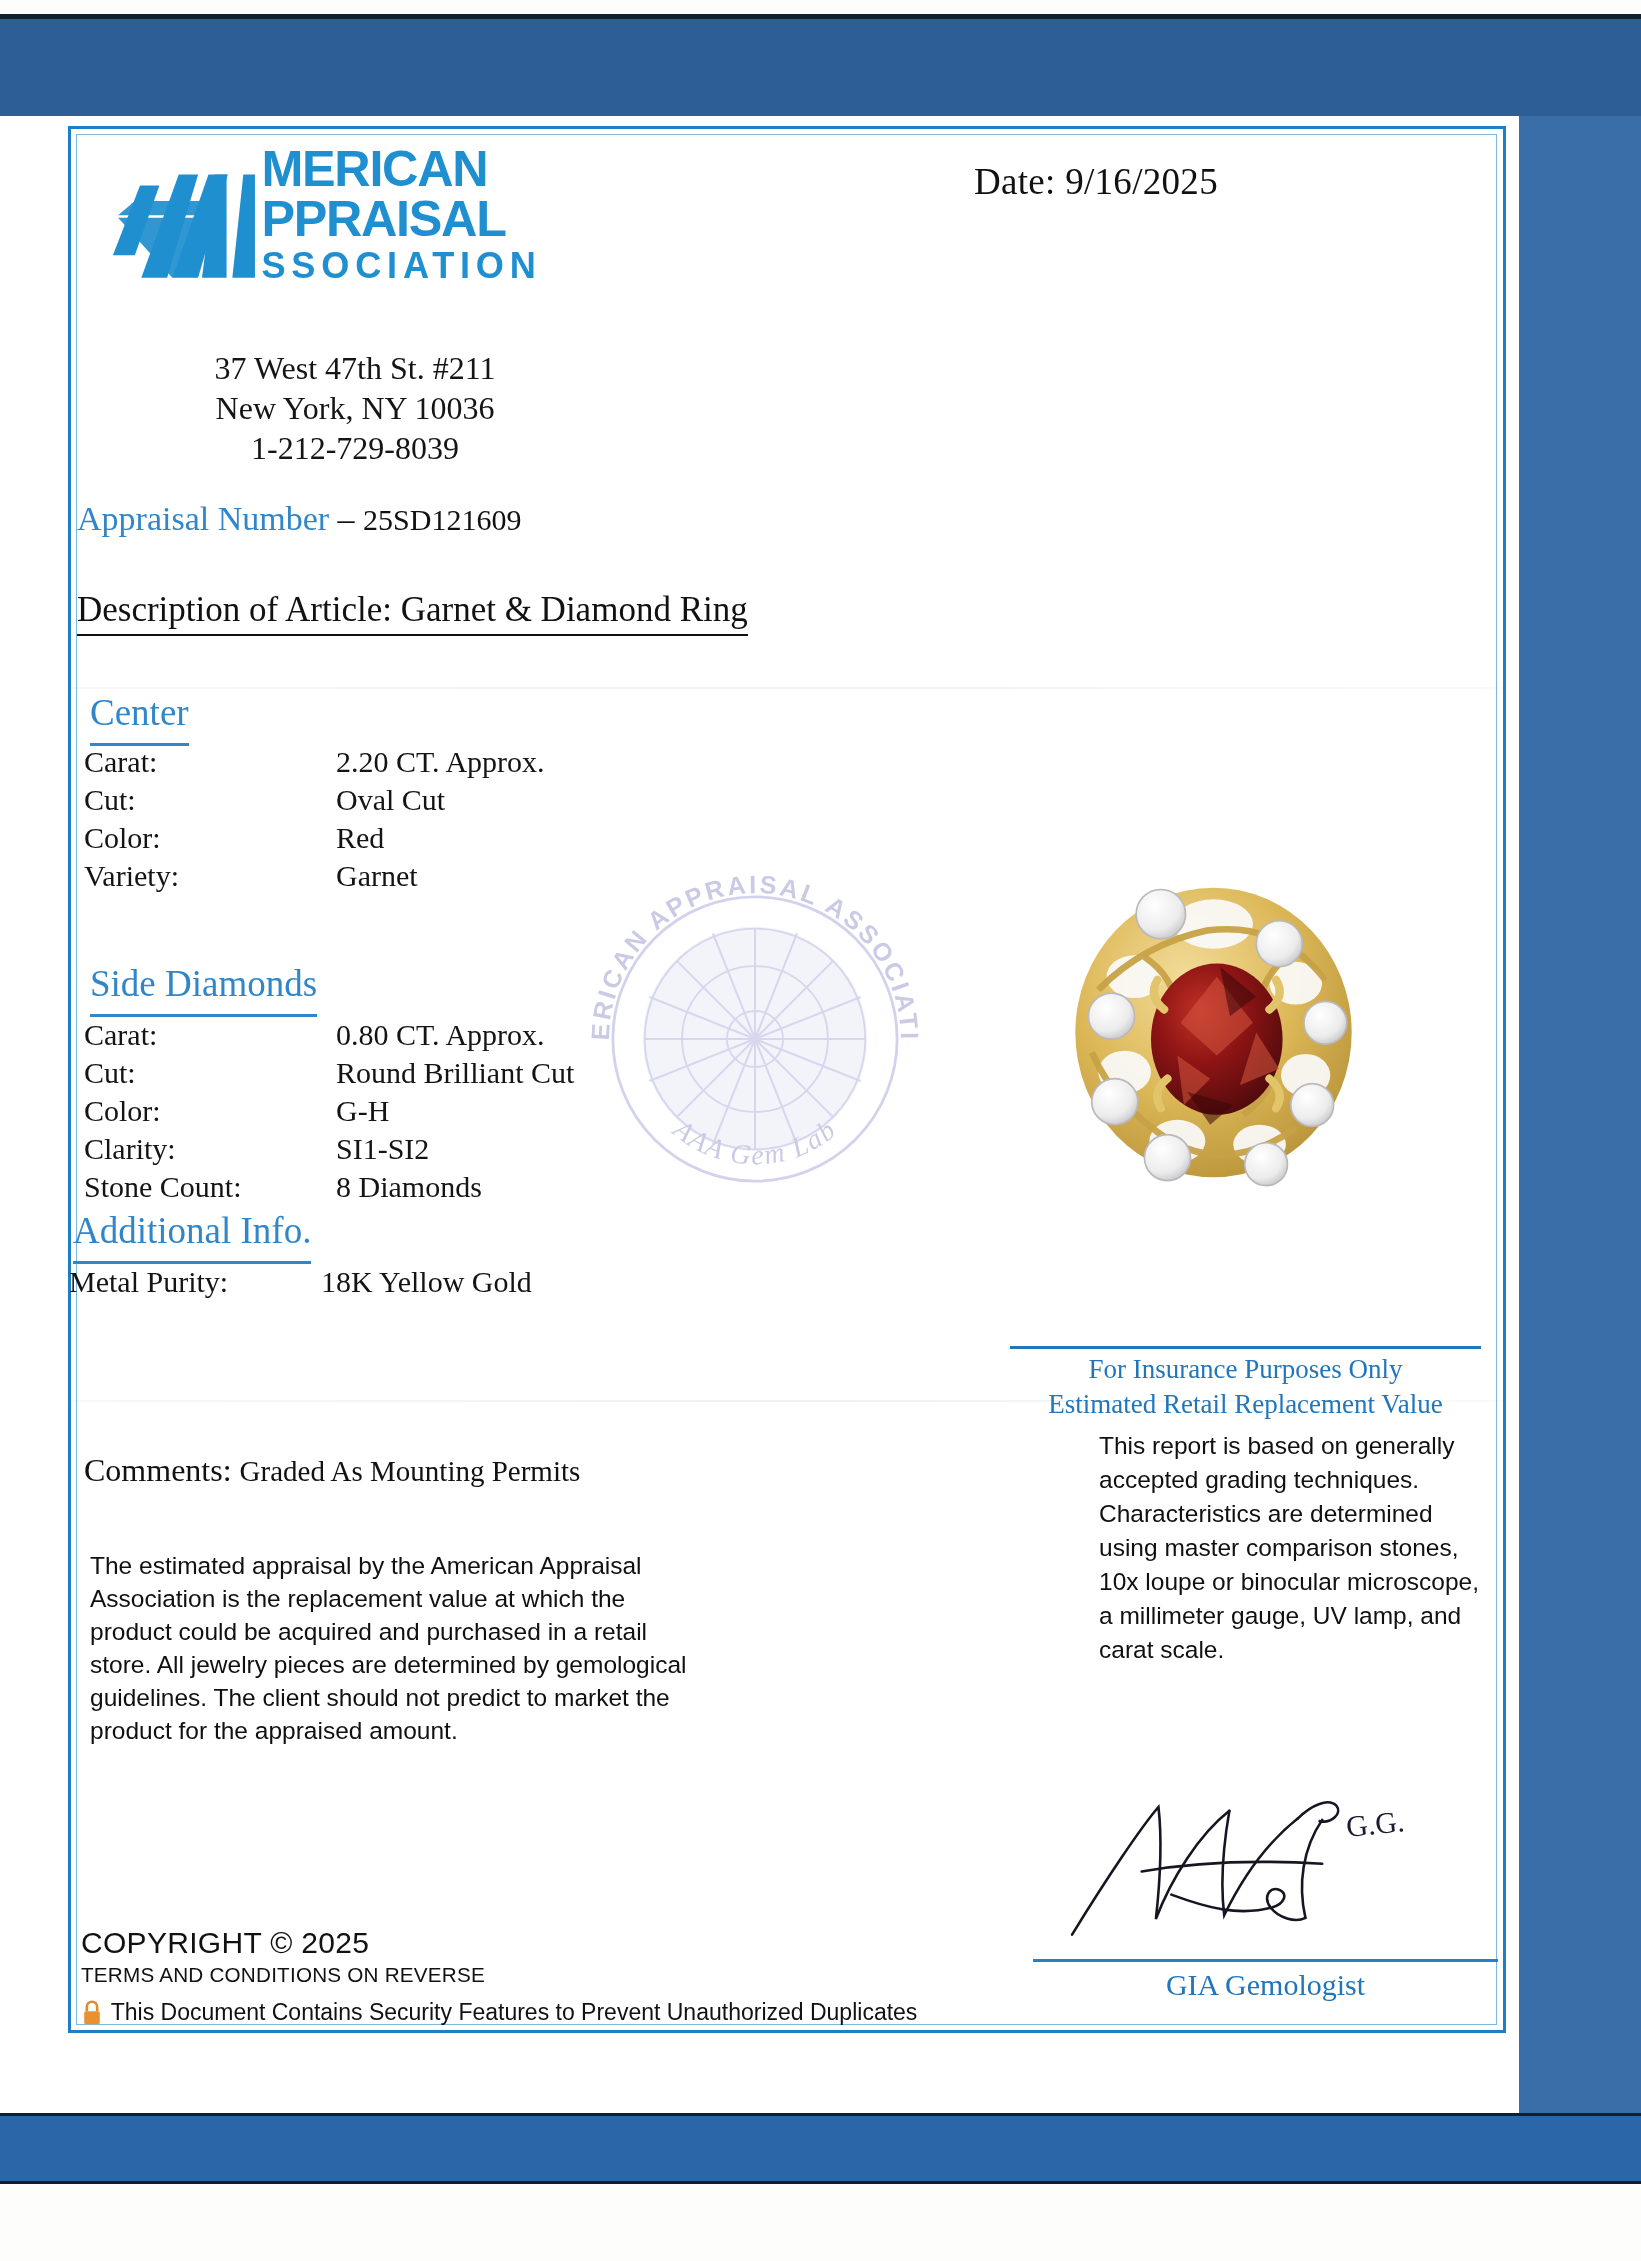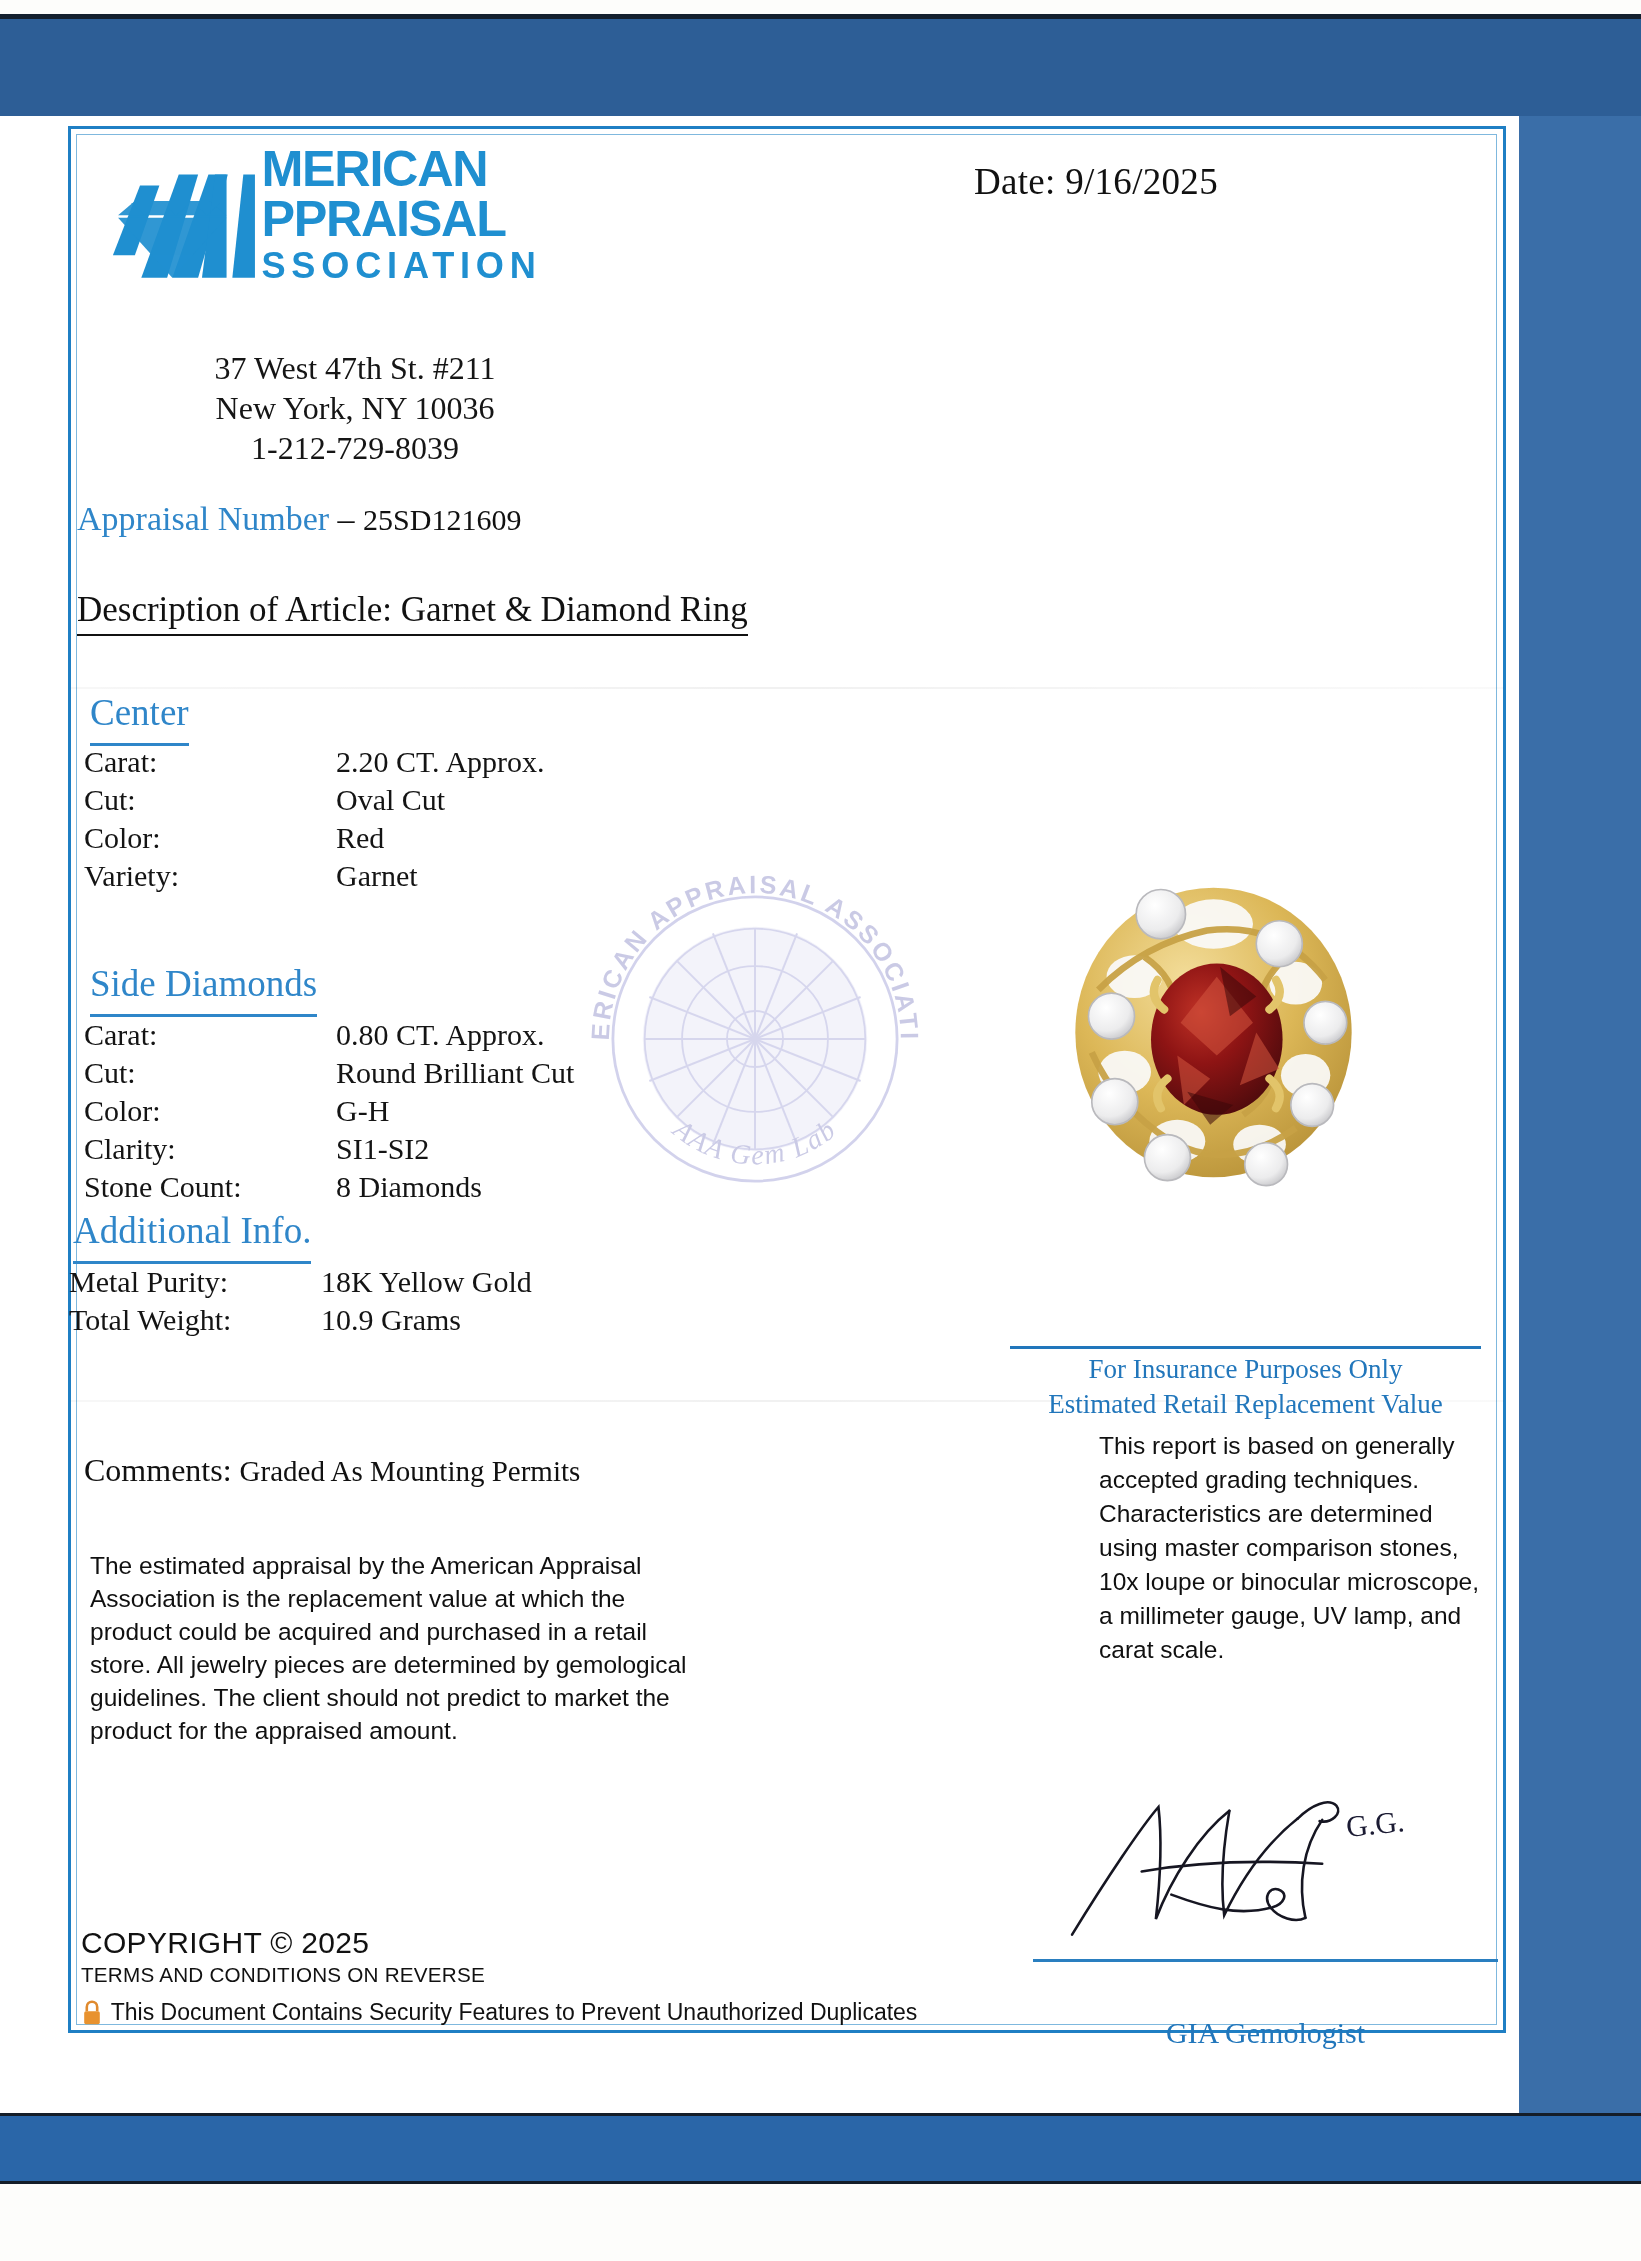--- a/index.html
+++ b/index.html
@@ -191,21 +191,21 @@
     font-family: "Liberation Serif", serif;
     transform: rotate(-6deg);
   }
   .sig-rule {
     position: absolute; left: 1033px; top: 1959px;
     width: 465px; height: 2.6px; background: #2a7fc0;
   }
   .sig-label {
     position: absolute; left: 1033px; top: 1968px;
     width: 465px; text-align: center;
-    font-size: 30px; color: #2176bb; margin-top: 48px;
+    font-size: 30px; color: #2176bb;
   }
 
   
   .copyright {
     position: absolute; left: 81px; top: 1926px;
     font-family: "Liberation Sans", sans-serif;
     font-size: 30px; color: #111; letter-spacing: 0.3px; white-space: nowrap;
   }
   .terms {
     position: absolute; left: 81px; top: 1963px;
@@ -325,24 +325,20 @@
       <span class="spec-key">Stone Count:</span>
       <span class="spec-val">8 Diamonds</span>
     </div>
   </div>
 
   <div class="sec-title" id="sec-additional">Additional Info.</div>
   <div class="spec-table" id="tbl-additional">
     <div class="spec-row">
       <span class="spec-key">Metal Purity:</span>
       <span class="spec-val">18K Yellow Gold</span>
-    </div>
-    <div class="spec-row">
-      <span class="spec-key">Total Weight:</span>
-      <span class="spec-val">10.9 Grams</span>
     </div>
   </div>
 
   <svg class="stamp" viewBox="0 0 400 400">
     <defs>
       <path id="arcTop" d="M 44,200 A 156,156 0 0 1 356,200"></path>
       <path id="arcBot" d="M 66,200 A 134,134 0 0 0 334,200"></path>
     </defs>
     <circle cx="200" cy="200" r="152" fill="none" stroke="#9f9fd6" stroke-width="3"></circle>
     <circle cx="200" cy="200" r="120" fill="#cfcfeb" opacity=".55"></circle>

